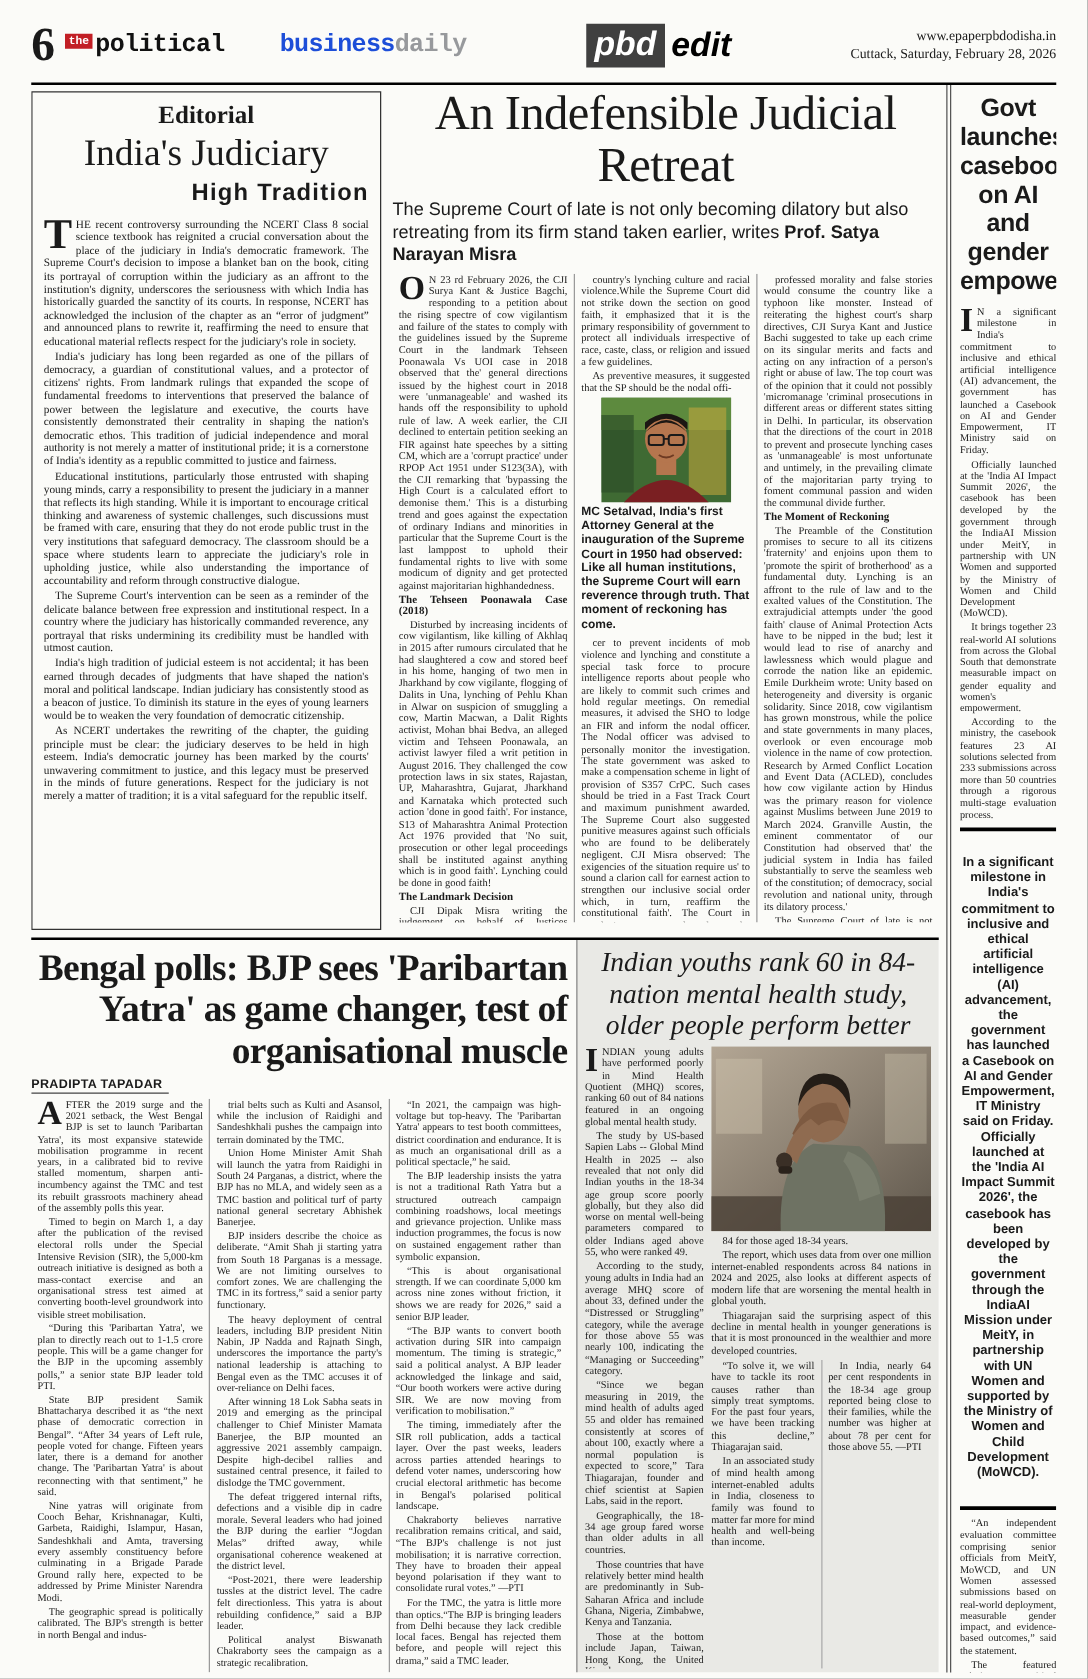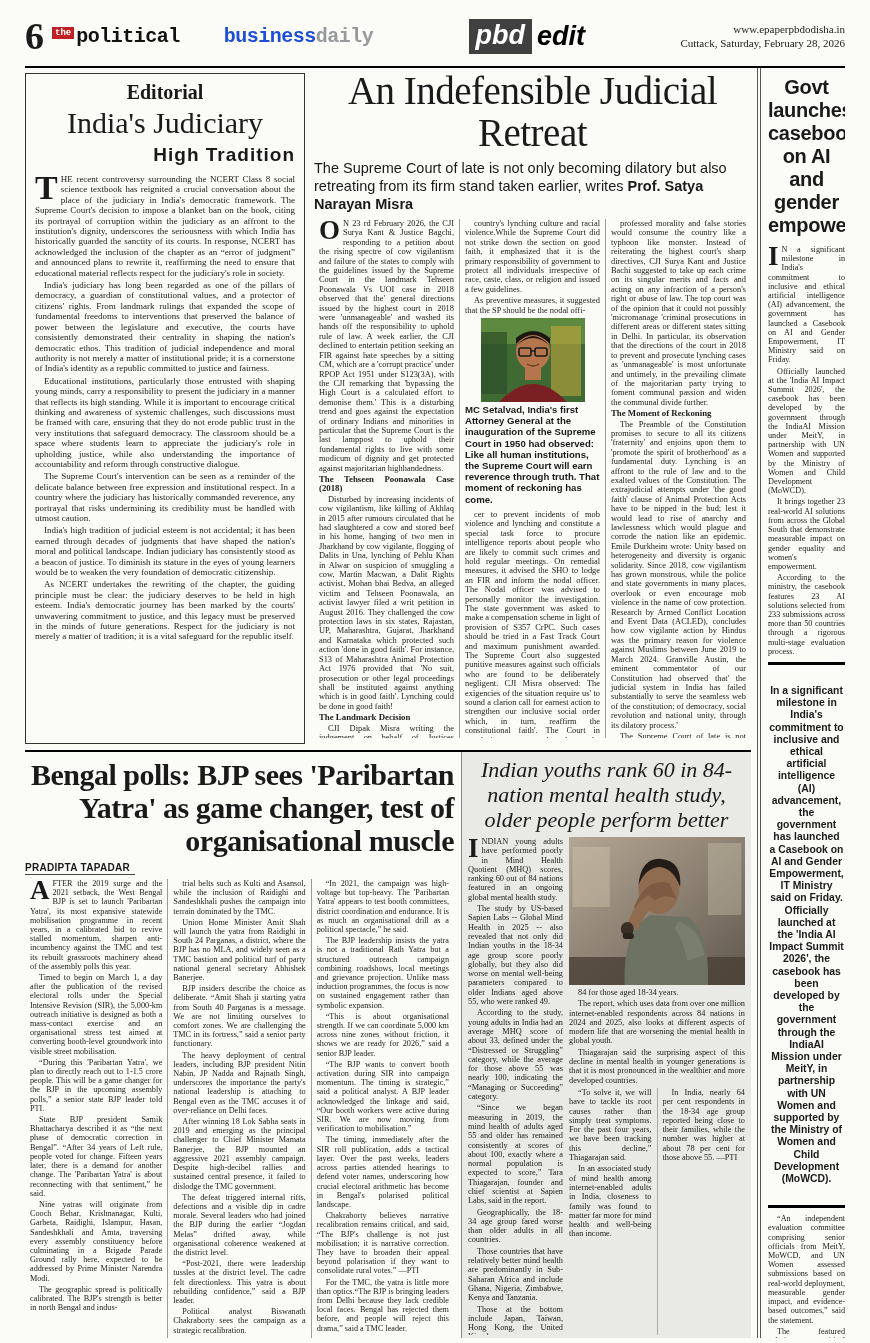--- a/index.html
+++ b/index.html
@@ -190,21 +190,21 @@
                 <p class="para dcp"><span class="dc">A</span>FTER the 2019 surge and the 2021 setback, the West Bengal BJP is set to launch 'Paribartan Yatra', its most expansive statewide mobilisation programme in recent years, in a calibrated bid to revive stalled momentum, sharpen anti-incumbency against the TMC and test its rebuilt grassroots machinery ahead of the assembly polls this year.</p>
                 <p class="para">Timed to begin on March 1, a day after the publication of the revised electoral rolls under the Special Intensive Revision (SIR), the 5,000-km outreach initiative is designed as both a mass-contact exercise and an organisational stress test aimed at converting booth-level groundwork into visible street mobilisation.</p>
                 <p class="para">“During this 'Paribartan Yatra', we plan to directly reach out to 1-1.5 crore people. This will be a game changer for the BJP in the upcoming assembly polls,” a senior state BJP leader told PTI.</p>
                 <p class="para">State BJP president Samik Bhattacharya described it as “the next phase of democratic correction in Bengal”. “After 34 years of Left rule, people voted for change. Fifteen years later, there is a demand for another change. The 'Paribartan Yatra' is about reconnecting with that sentiment,” he said.</p>
                 <p class="para">Nine yatras will originate from Cooch Behar, Krishnanagar, Kulti, Garbeta, Raidighi, Islampur, Hasan, Sandeshkhali and Amta, traversing every assembly constituency before culminating in a Brigade Parade Ground rally here, expected to be addressed by Prime Minister Narendra Modi.</p>
                 <p class="para">The geographic spread is politically calibrated. The BJP's strength is better in north Bengal and indus-</p>
               </div>
             <div class="b-col">
                 <p class="para">trial belts such as Kulti and Asansol, while the inclusion of Raidighi and Sandeshkhali pushes the campaign into terrain dominated by the TMC.</p>
                 <p class="para">Union Home Minister Amit Shah will launch the yatra from Raidighi in South 24 Parganas, a district, where the BJP has no MLA, and widely seen as a TMC bastion and political turf of party national general secretary Abhishek Banerjee.</p>
-                <p class="para">BJP insiders describe the choice as deliberate. “Amit Shah ji starting yatra from South 40 Parganas is a message. We are not limiting ourselves to comfort zones. We are challenging the TMC in its fortress,” said a senior party functionary.</p>
+                <p class="para">BJP insiders describe the choice as deliberate. “Amit Shah ji starting yatra from South 18 Parganas is a message. We are not limiting ourselves to comfort zones. We are challenging the TMC in its fortress,” said a senior party functionary.</p>
                 <p class="para">The heavy deployment of central leaders, including BJP president Nitin Nabin, JP Nadda and Rajnath Singh, underscores the importance the party's national leadership is attaching to Bengal even as the TMC accuses it of over-reliance on Delhi faces.</p>
                 <p class="para">After winning 18 Lok Sabha seats in 2019 and emerging as the principal challenger to Chief Minister Mamata Banerjee, the BJP mounted an aggressive 2021 assembly campaign. Despite high-decibel rallies and sustained central presence, it failed to dislodge the TMC government.</p>
                 <p class="para">The defeat triggered internal rifts, defections and a visible dip in cadre morale. Several leaders who had joined the BJP during the earlier “Jogdan Melas” drifted away, while organisational coherence weakened at the district level.</p>
                 <p class="para">“Post-2021, there were leadership tussles at the district level. The cadre felt directionless. This yatra is about rebuilding confidence,” said a BJP leader.</p>
                 <p class="para">Political analyst Biswanath Chakraborty sees the campaign as a strategic recalibration.</p>
               </div>
             <div class="b-col">
                 <p class="para">“In 2021, the campaign was high-voltage but top-heavy. The 'Paribartan Yatra' appears to test booth committees, district coordination and endurance. It is as much an organisational drill as a political spectacle,” he said.</p>
                 <p class="para">The BJP leadership insists the yatra is not a traditional Rath Yatra but a structured outreach campaign combining roadshows, local meetings and grievance projection. Unlike mass induction programmes, the focus is now on sustained engagement rather than symbolic expansion.</p>
                 <p class="para">“This is about organisational strength. If we can coordinate 5,000 km across nine zones without friction, it shows we are ready for 2026,” said a senior BJP leader.</p>

